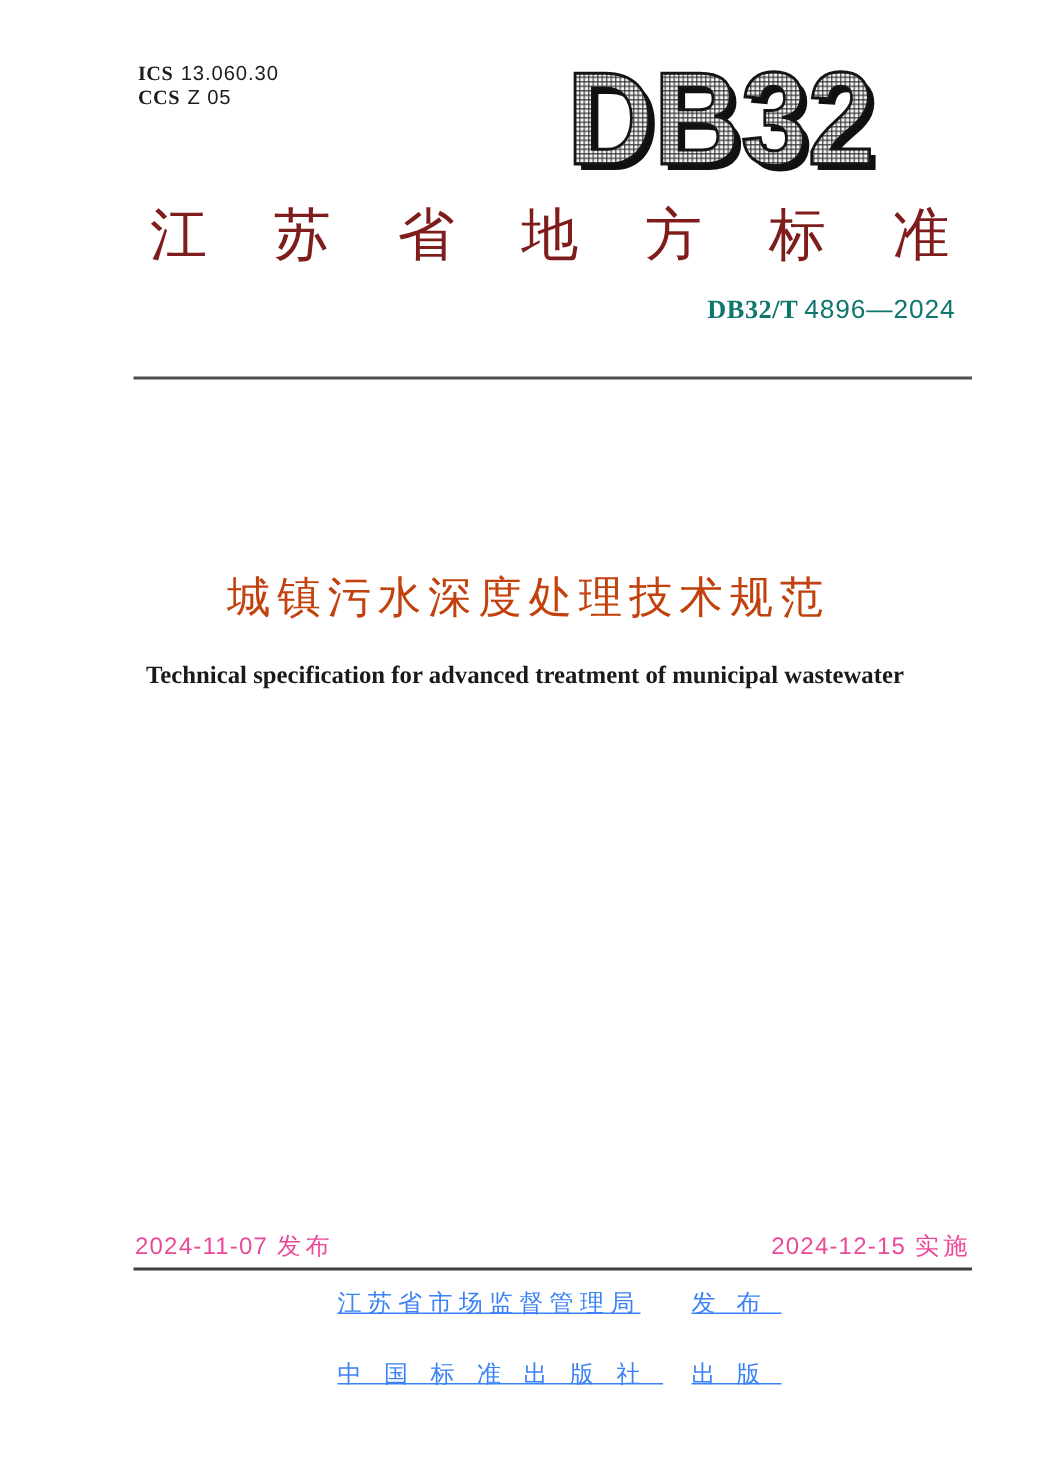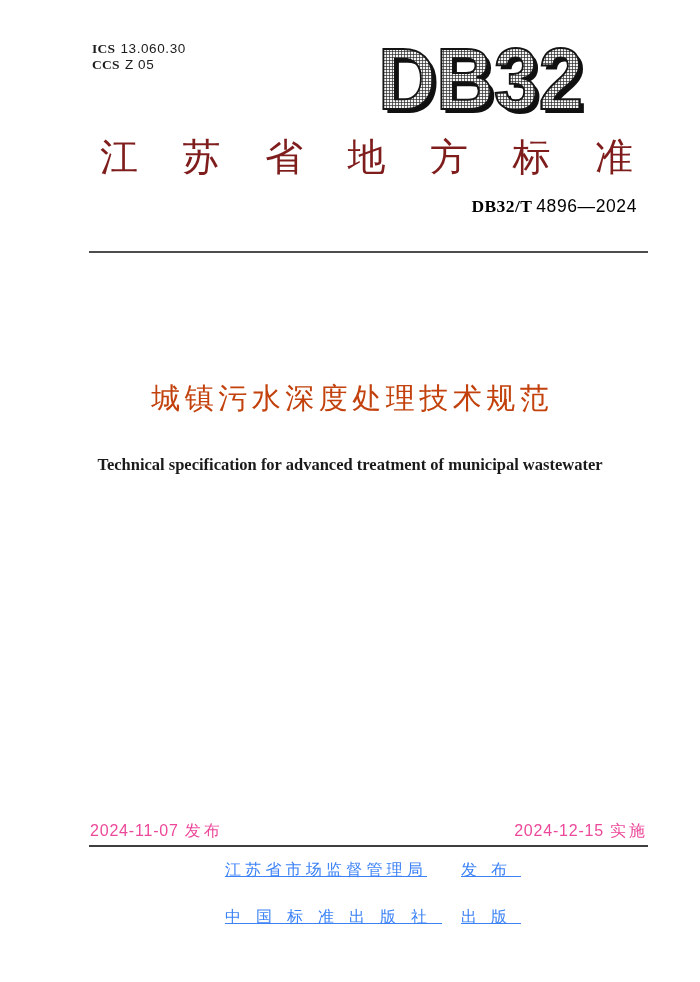--- a/index.html
+++ b/index.html
@@ -26,40 +26,40 @@
   .logo{position:absolute;left:377px;top:42px;width:215px;height:76px;}
   
   .standard-type{
     position:absolute;left:100px;top:136px;
     font-size:38px;line-height:42px;font-weight:500;
     letter-spacing:44.5px;white-space:nowrap;color:#7f1d1d;
   }
   
   .standard-code{
     position:absolute;right:63px;top:196px;
-    font-size:17.5px;white-space:nowrap;color:#000000;
+    font-size:17.5px;white-space:nowrap;color:#0f766e;
   }
   .standard-code .prefix{
     font-family:"Liberation Serif",serif;font-weight:bold;letter-spacing:.4px;
   }
   .standard-code .num{
     font-family:"Liberation Sans",sans-serif;letter-spacing:.6px;margin-left:4px;
   }
   .rule-top{
     position:absolute;left:89px;top:251px;width:559px;height:2px;
     background:#4d4d4d;
   }
   .title-cn{
     position:absolute;left:0;top:379px;width:700px;
     text-align:center;font-size:29px;font-weight:500;
     letter-spacing:4.5px;text-indent:4.5px;color:#c2410c;
     white-space:nowrap;
   }
   .title-en{
-    position:absolute;left:0;top:455px;width:700px;
+    position:absolute;left:0;top:440px;width:700px;
     text-align:center;
     font-family:"Liberation Serif",serif;font-weight:bold;
     font-size:16.5px;color:#1a1a1a;
   }
   
   .dates-row{
     position:absolute;left:90px;top:821px;width:558px;
     display:flex;justify-content:space-between;
     font-size:16px;white-space:nowrap;color:#ec4899;
   }

